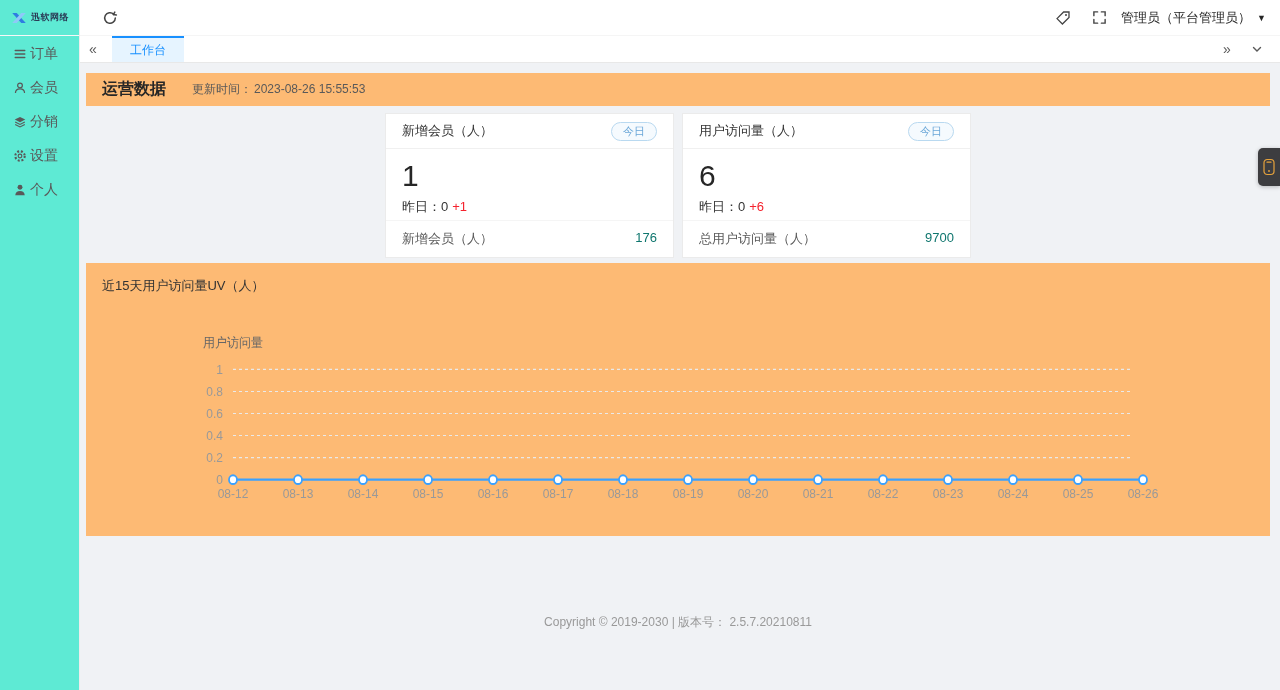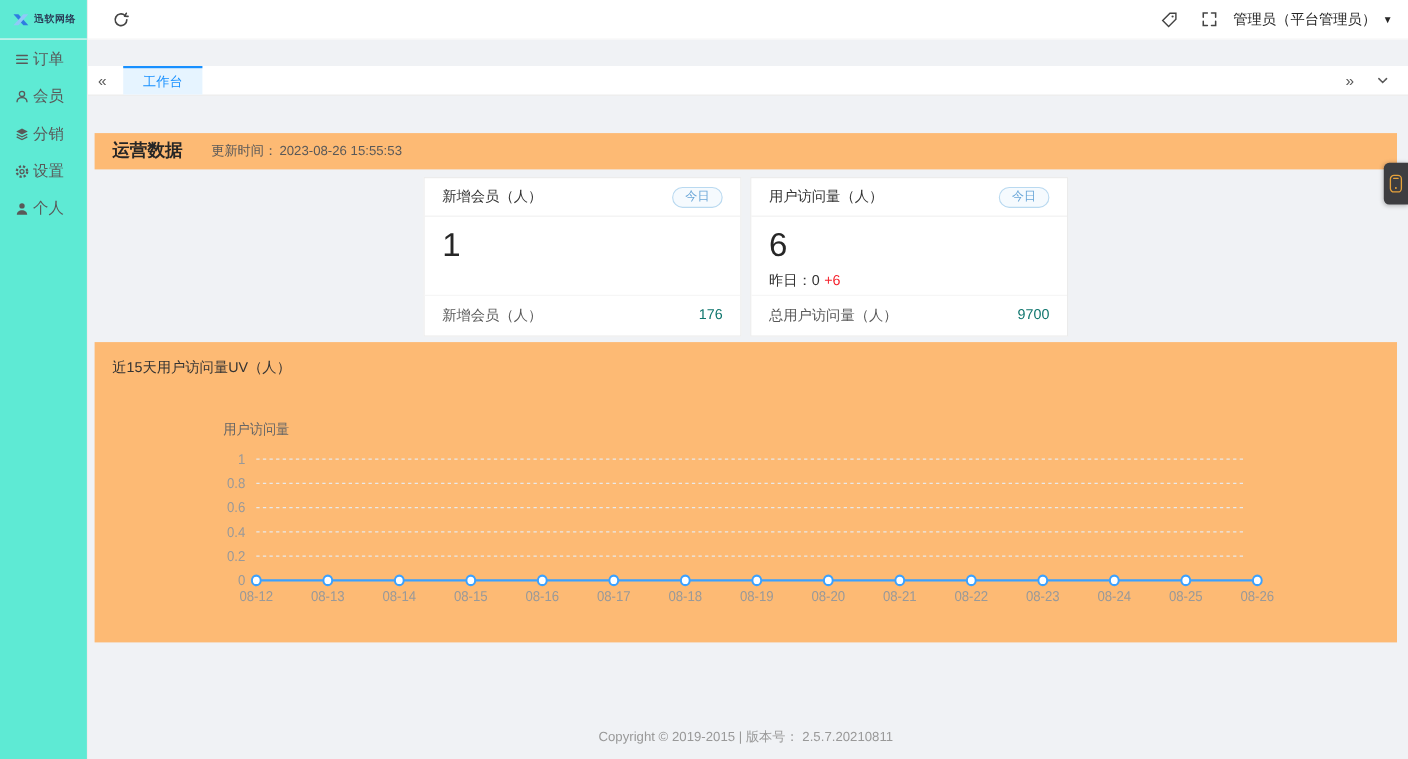--- a/index.html
+++ b/index.html
@@ -9,21 +9,21 @@
 
   
   .sidebar { width:80px; background:#5eead4; border-right:1px solid #ededed; flex-shrink:0; }
   .logo { height:36px; display:flex; align-items:center; justify-content:center; gap:3px; border-bottom:1px solid #f7f7f7; }
   .logo-text { font-size:9px; font-weight:bold; color:#2a3b56; letter-spacing:0.5px; }
   .menu { padding-top:1px; }
   .menu-item { height:34px; display:flex; align-items:center; padding-left:13px; gap:3px; color:#595959; font-size:14px; cursor:pointer; }
   .menu-item svg { flex-shrink:0; }
 
   
-  .main-col { flex:1; display:flex; flex-direction:column; min-width:0;gap:24px; }
+  .main-col { flex:1; display:flex; flex-direction:column; min-width:0; }
 
   .topbar { height:36px; background:#fff; display:flex; align-items:center; padding:0 14px 0 16px; border-bottom:1px solid #f5f5f5; }
   .topbar .spacer { flex:1; }
   .icon-btn { display:inline-flex; align-items:center; justify-content:center; width:28px; height:28px; color:#444; cursor:pointer; }
   .user-entry { display:flex; align-items:center; gap:6px; font-size:13px; color:#262626; cursor:pointer; margin-left:8px; }
   .caret { font-size:9px; color:#262626; }
 
   .tabbar { height:27px; background:#fff; border-bottom:1px solid #e8e8e8; display:flex; align-items:stretch; }
   .tab-arrow { width:26px; display:flex; align-items:center; justify-content:center; color:#595959; font-size:14px; cursor:pointer; }
   .tab { display:flex; align-items:center; padding:0 18px; font-size:12px; color:#1890ff; background:#e6f4ff; border-top:2px solid #1890ff; margin-left:6px; cursor:pointer; }
@@ -180,20 +180,23 @@
 
       <div class="cards-row">
 
         <div class="stat-card">
           <div class="card-head">
             <span>新增会员（人）</span>
             <span class="badge">今日</span>
           </div>
           <div class="card-body">
             <div class="big-number">1</div>
+            <div class="yesterday">
+              <span>昨日：</span><span>0</span><span class="delta-up">+1</span>
+            </div>
           </div>
           <div class="card-foot">
             <span>新增会员（人）</span>
             <span class="foot-value">176</span>
           </div>
         </div>
 
         <div class="stat-card">
           <div class="card-head">
             <span>用户访问量（人）</span>
@@ -255,21 +258,21 @@
             <circle cx="716" cy="156" r="4" fill="#fff" stroke="#3aa1ff" stroke-width="1.8"></circle>
             <circle cx="781" cy="156" r="4" fill="#fff" stroke="#3aa1ff" stroke-width="1.8"></circle>
             <circle cx="846" cy="156" r="4" fill="#fff" stroke="#3aa1ff" stroke-width="1.8"></circle>
             <circle cx="911" cy="156" r="4" fill="#fff" stroke="#3aa1ff" stroke-width="1.8"></circle>
             <circle cx="976" cy="156" r="4" fill="#fff" stroke="#3aa1ff" stroke-width="1.8"></circle>
             <circle cx="1041" cy="156" r="4" fill="#fff" stroke="#3aa1ff" stroke-width="1.8"></circle>
             <text x="131" y="33" text-anchor="middle" class="axisname">用户访问量</text>
           </svg>
       </div>
 
-      <div class="copyright">Copyright © 2019-2015  |  版本号： 2.5.7.20210811</div>
+      <div class="copyright">Copyright © 2019-2030  |  版本号： 2.5.7.20210811</div>
 
     </div>
   </div>
 </div>
 
 <div class="float-widget">
   <span style="display:inline-flex">
     <svg width="14" height="18" viewBox="0 0 14 18" fill="none" stroke="#e6a23c" stroke-width="1.2">
       <rect x="2" y="1.5" width="10" height="15" rx="3.2"></rect>
       <path d="M5 4.2 h4" stroke-linecap="round"></path>

